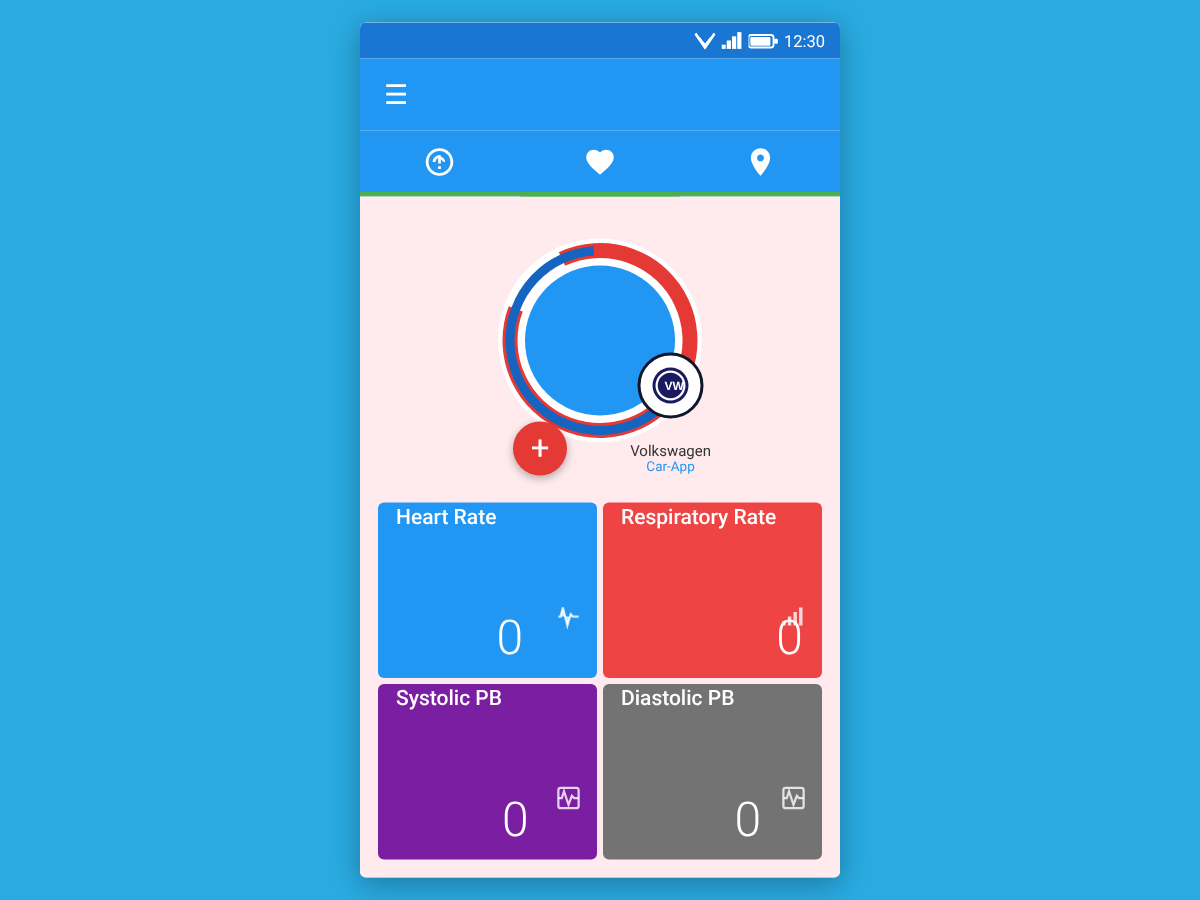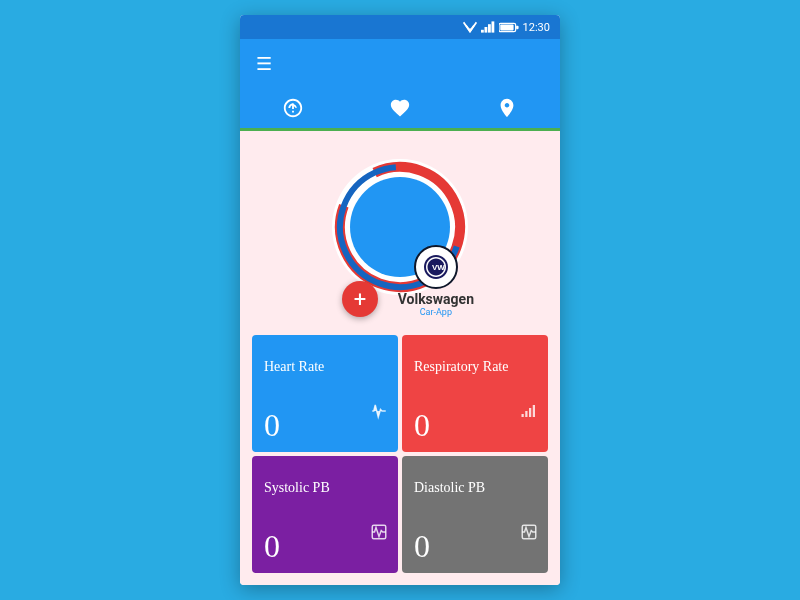--- a/index.html
+++ b/index.html
@@ -156,48 +156,47 @@
       width: 44px;
       height: 44px;
       border: 2px solid #0f172a;
       border-radius: 50%;
       display: flex;
       align-items: center;
       justify-content: center;
       background: white;
     }
     .vw-text {
-      font-size: 14px;
+      font-size: 10px;
       color: #333;
-      margin-top: 2px;
-      font-weight: 700;
+      margin-top: 17px;
+      font-weight: 400;
     }
     .vw-link {
       font-size: 9px;
       color: #2196F3;
       text-align: right;
     }
     
     .tiles-grid {
       width: 100%;
       display: grid;
       grid-template-columns: 1fr 1fr;
       grid-template-rows: 1fr 1fr;
       gap: 4px;
       flex: 1;
       margin-top: 20px;
     }
     .tile {
       border-radius: 4px;
       display: flex;
-      flex-direction: column;
-      padding: 24px 12px 8px;
+      flex-direction: row;
+      padding: 2px 12px 8px;
       position: relative;
       min-height: 90px;
-      font-family: Liberation Serif, serif;
     }
     .tile-label {
       color: white;
       font-size: 14px;
       font-weight: 500;
       margin-bottom: 4px;
     }
     .tile-icon {
       position: absolute;
       bottom: 28px;

